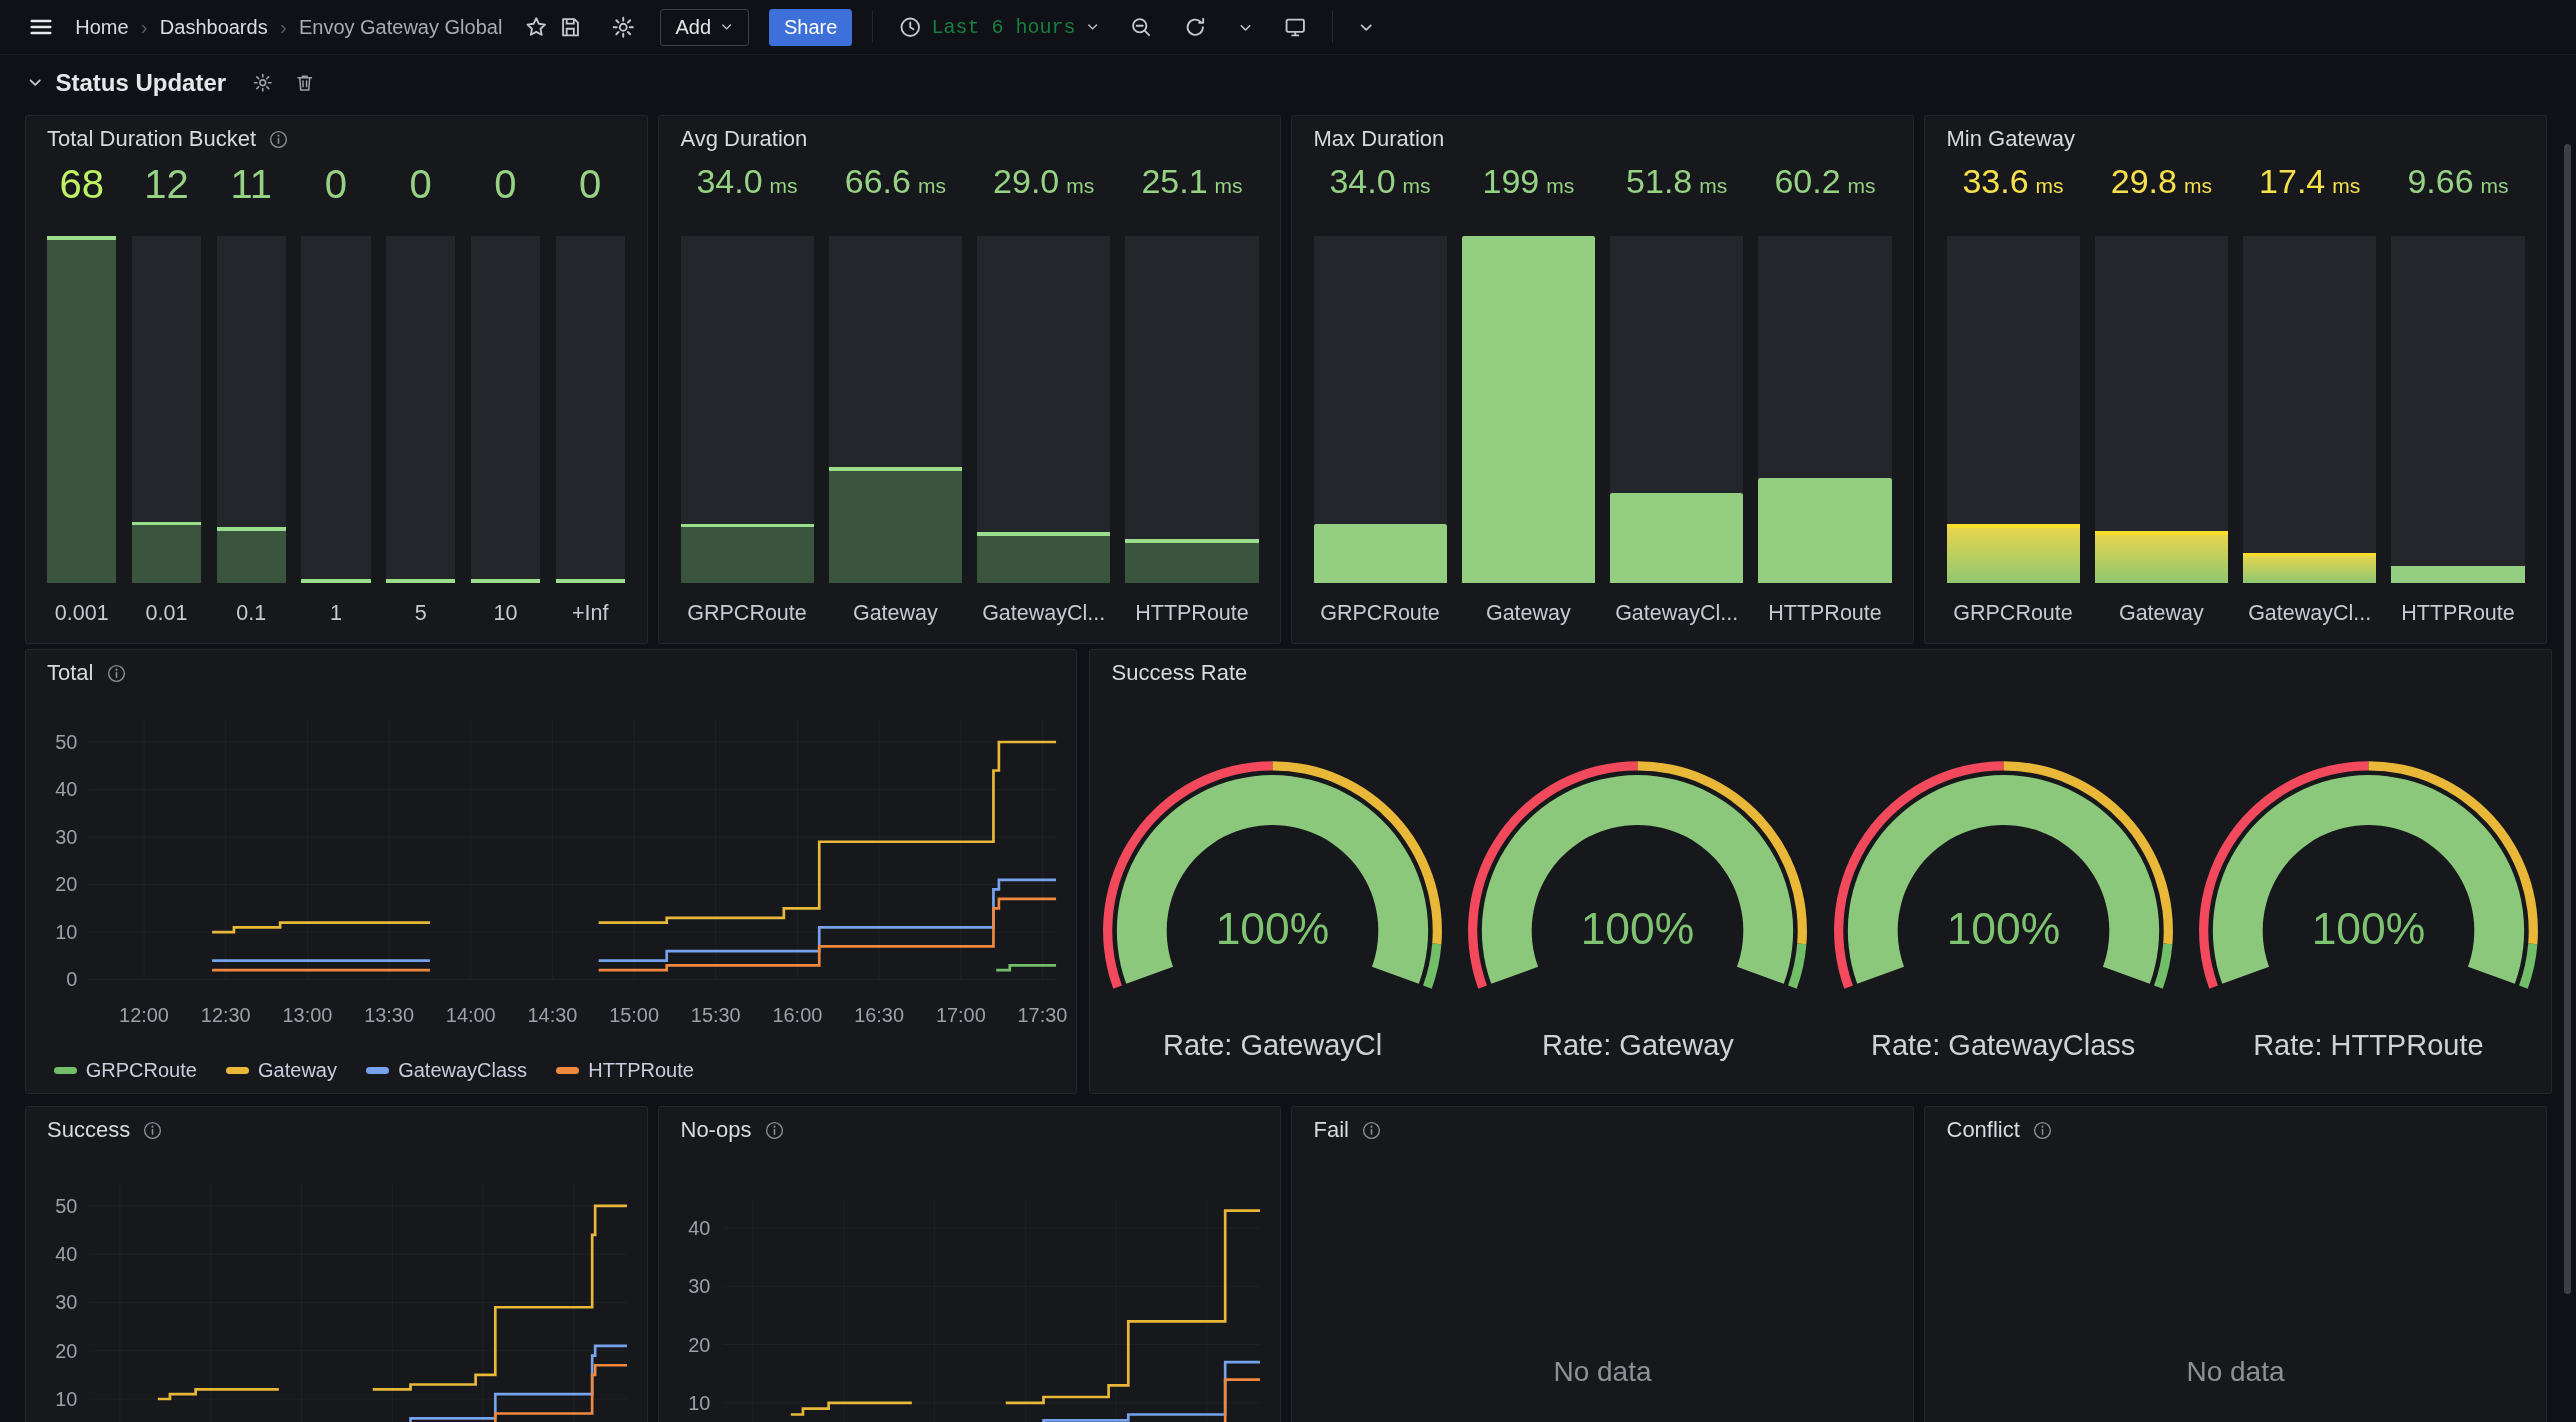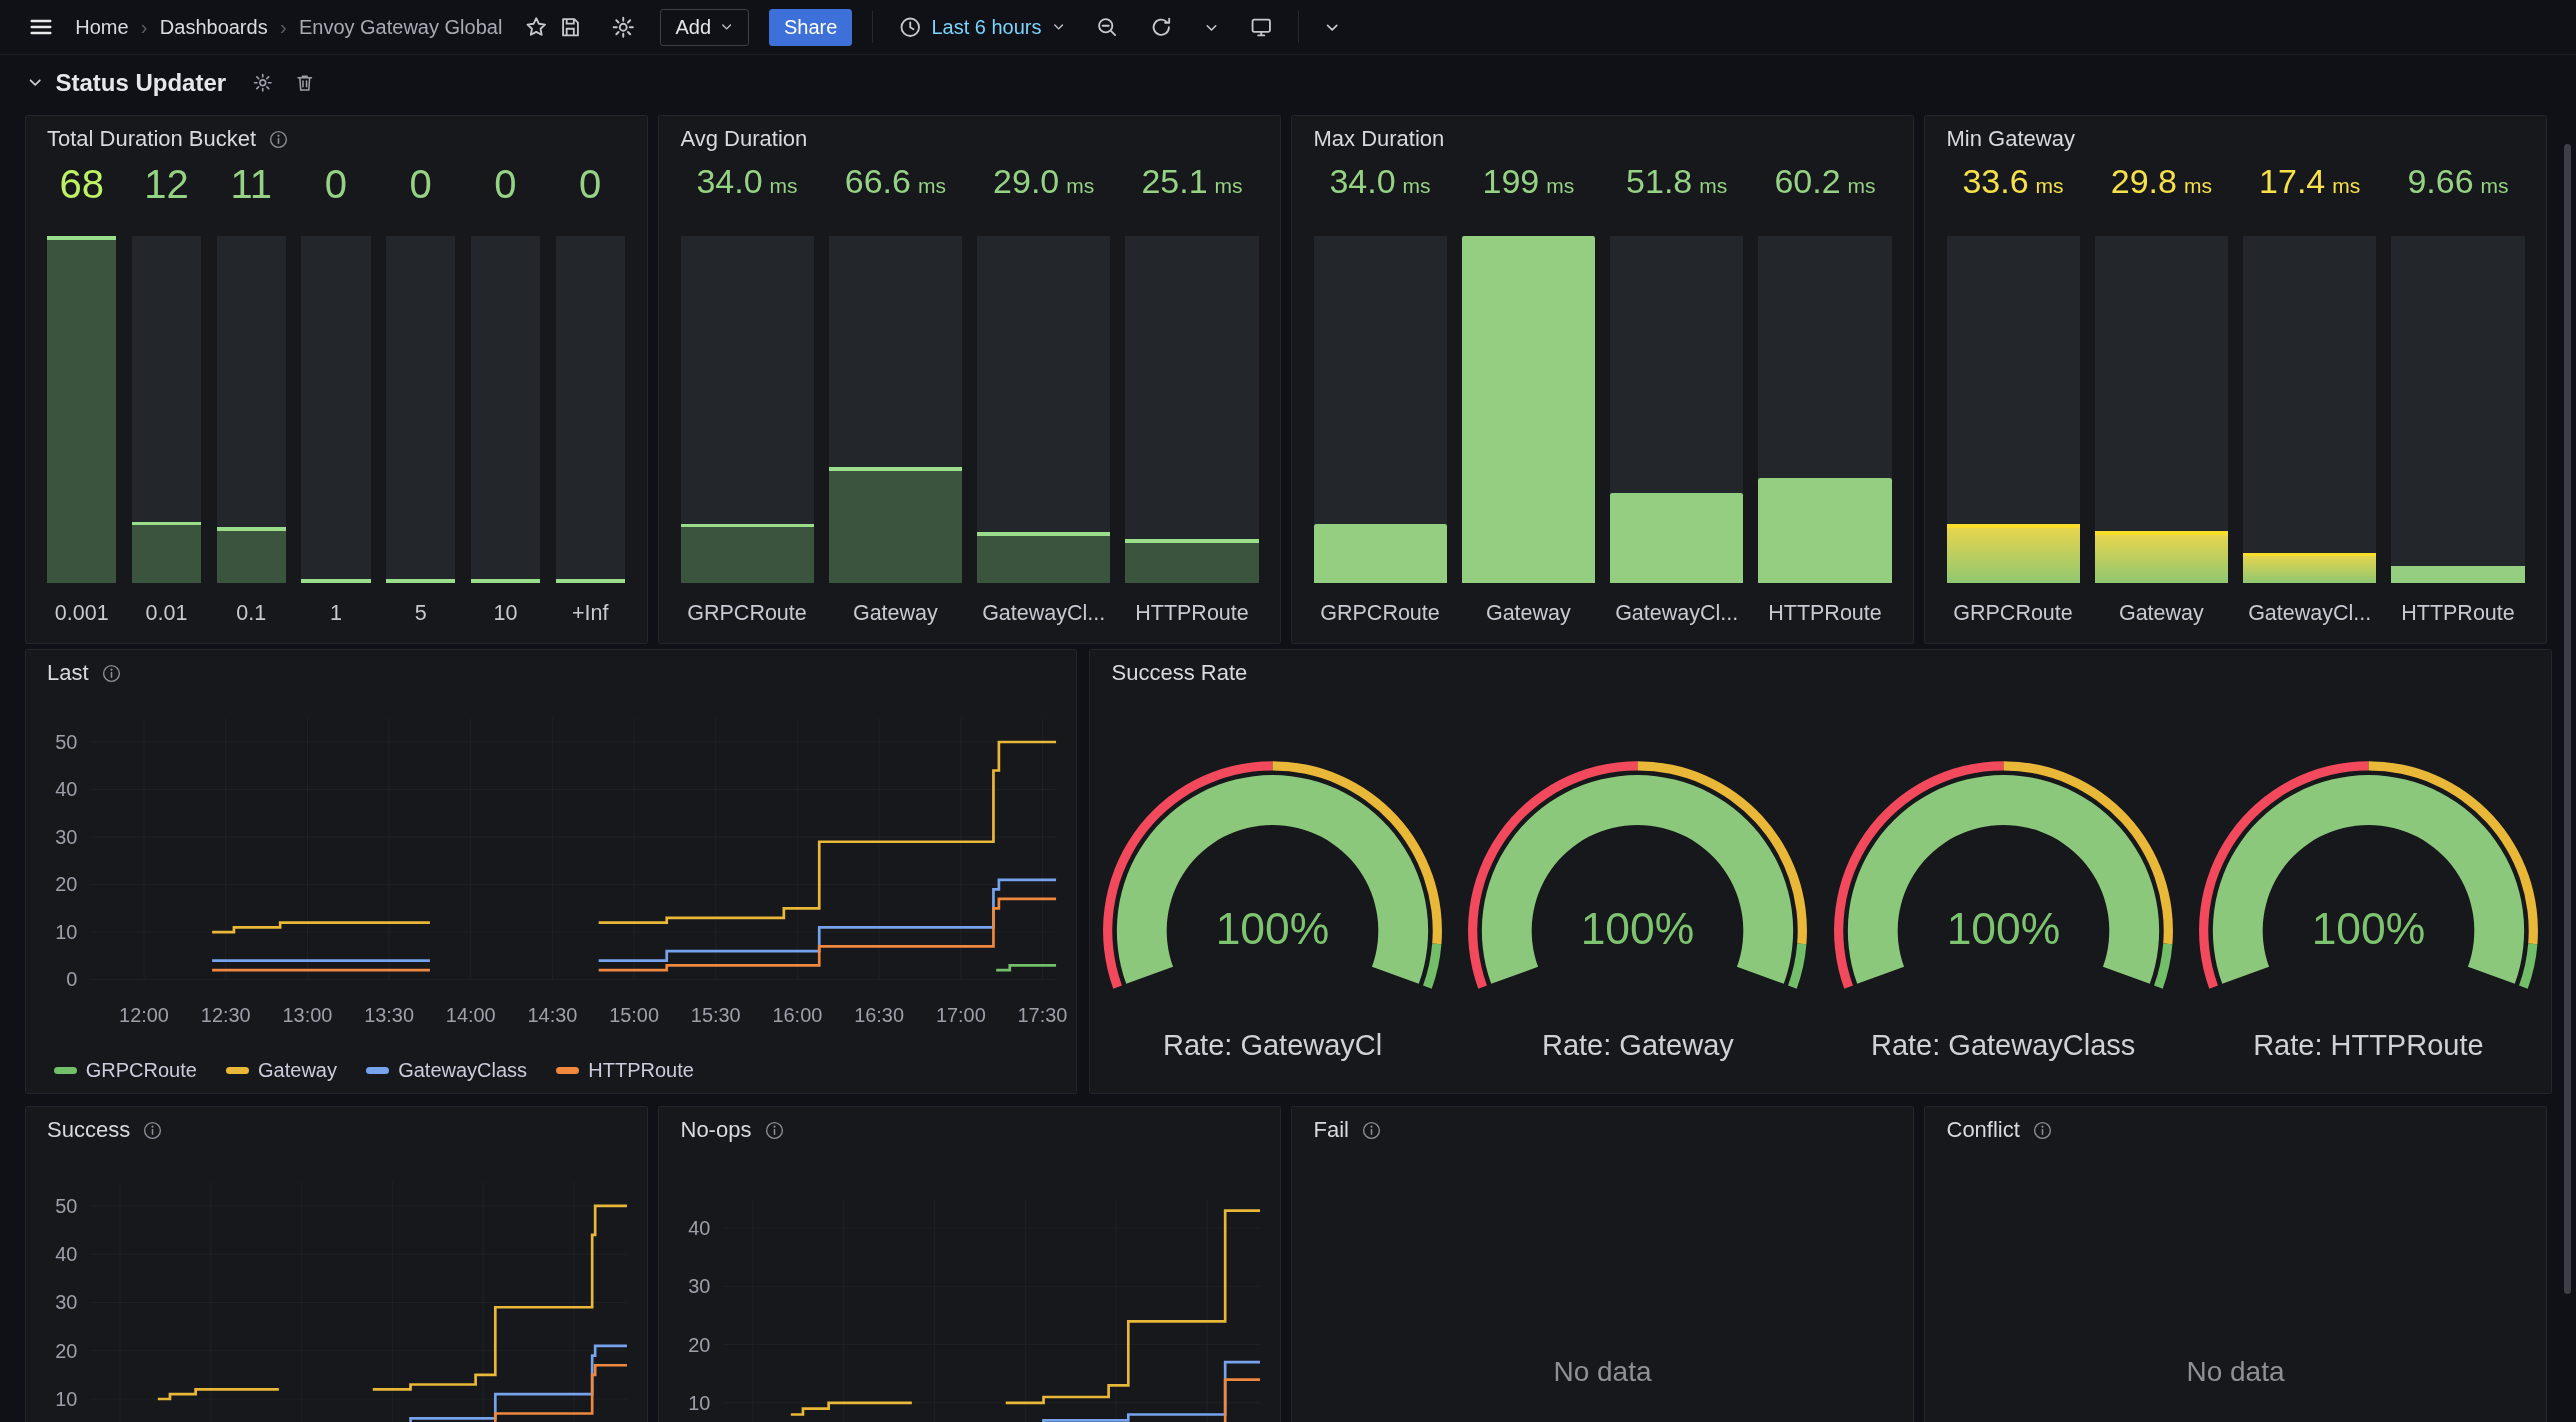--- a/index.html
+++ b/index.html
@@ -16,22 +16,22 @@
   .nav-right{gap:20px}
   .breadcrumb{display:flex;align-items:center;gap:12.3px;font-size:20px}
   .crumb{color:#DADBE0;text-decoration:none;cursor:pointer}
   .crumb.current{color:#A9ABB3;cursor:default}
   .crumb-sep{color:#5C5E66;font-size:20px}
   .iconbtn{background:none;border:none;padding:4.6px;display:flex;align-items:center;cursor:pointer}
   .btn{display:flex;align-items:center;gap:7.7px;font-size:20px;color:#E4E5E9;background:none;
     border:0.8px solid #3E4149;border-radius:3.1px;height:37px;padding:0 14px;cursor:pointer;font-family:inherit}
   .btn.primary{background:#3D71D9;border-color:#3D71D9;color:#FFFFFF}
   .vdiv{width:0.8px;height:32px;background:#26282F}
-  .timebtn{display:flex;align-items:center;gap:9.2px;background:none;border:none;color:#7dd3fc;
-    font-size:20px;cursor:pointer;font-family:Liberation Sans, sans-serif;padding:0 4.6px}
+  .timebtn{display:flex;align-items:center;gap:9.2px;background:none;border:none;color:#15803d;
+    font-size:20px;cursor:pointer;font-family:Liberation Mono, monospace;padding:0 4.6px}
   
   .row-header{position:absolute;left:26px;top:64px;height:37px;display:flex;align-items:center;gap:11px}
   .row-title{font-size:24px;font-weight:700;color:#E6E7EB;cursor:pointer}
   
   .panel{position:absolute;background:#16181C;border:0.8px solid #24262C;border-radius:2.3px;box-sizing:border-box;overflow:hidden}
   .panel-header{height:46px;display:flex;align-items:center;gap:12.3px;padding:0 21.5px;position:relative;z-index:2}
   .panel-title{font-size:22px;font-weight:500;color:#D9DADF}
   .panel-body{position:absolute;left:0;right:0;top:46px;bottom:0;box-sizing:border-box}
   .panel-body.pad{padding:0 21.5px 17px}
   
@@ -410,21 +410,21 @@
             <div class="bar-fill" style="height: 4.85%; min-height: 4.6px; background: rgb(148, 206, 128);"></div>
           </div>
           <div class="bar-label">HTTPRoute</div>
         </div>
       </div>
     </div>
 </div>
 
 <div class="panel" style="left:24.5px;top:649px;width:1052px;height:445px">
   <div class="panel-header">
-    <span class="panel-title">Last</span>
+    <span class="panel-title">Total</span>
     <svg width="21" height="21" viewBox="0 0 24 24">
         <circle cx="12" cy="12" r="9" fill="none" stroke="#8A8D94" stroke-width="1.6"></circle>
         <path d="M12 11v5.2" stroke="#8A8D94" stroke-width="1.8" stroke-linecap="round"></path>
         <circle cx="12" cy="7.6" r="1.2" fill="#8A8D94"></circle>
       </svg>
   </div>
   <div class="panel-body">
       <svg width="1050" height="397" viewBox="0 0 1370 518">
         <line x1="154.0" y1="29.0" x2="154.0" y2="370" stroke="rgba(204,204,220,0.07)" stroke-width="1"></line>
         <line x1="260.6" y1="29.0" x2="260.6" y2="370" stroke="rgba(204,204,220,0.07)" stroke-width="1"></line>

